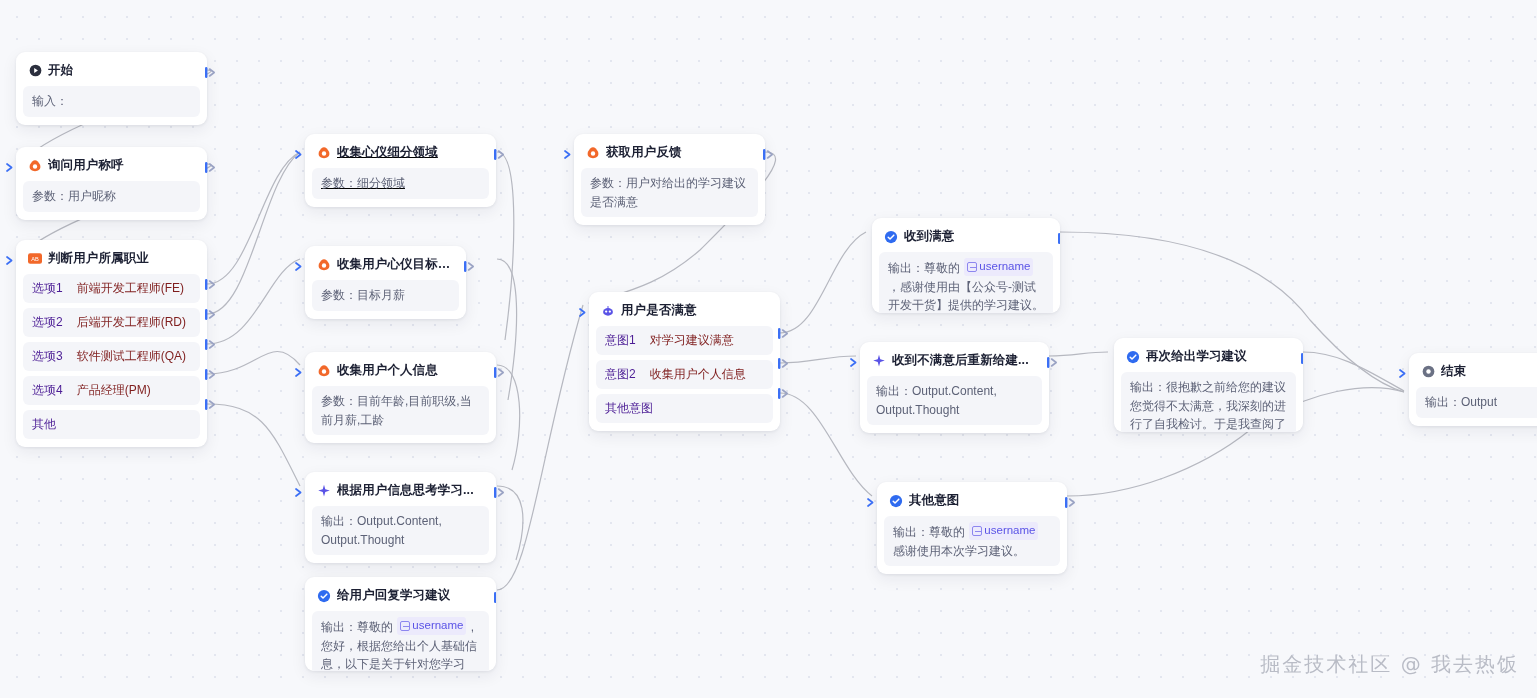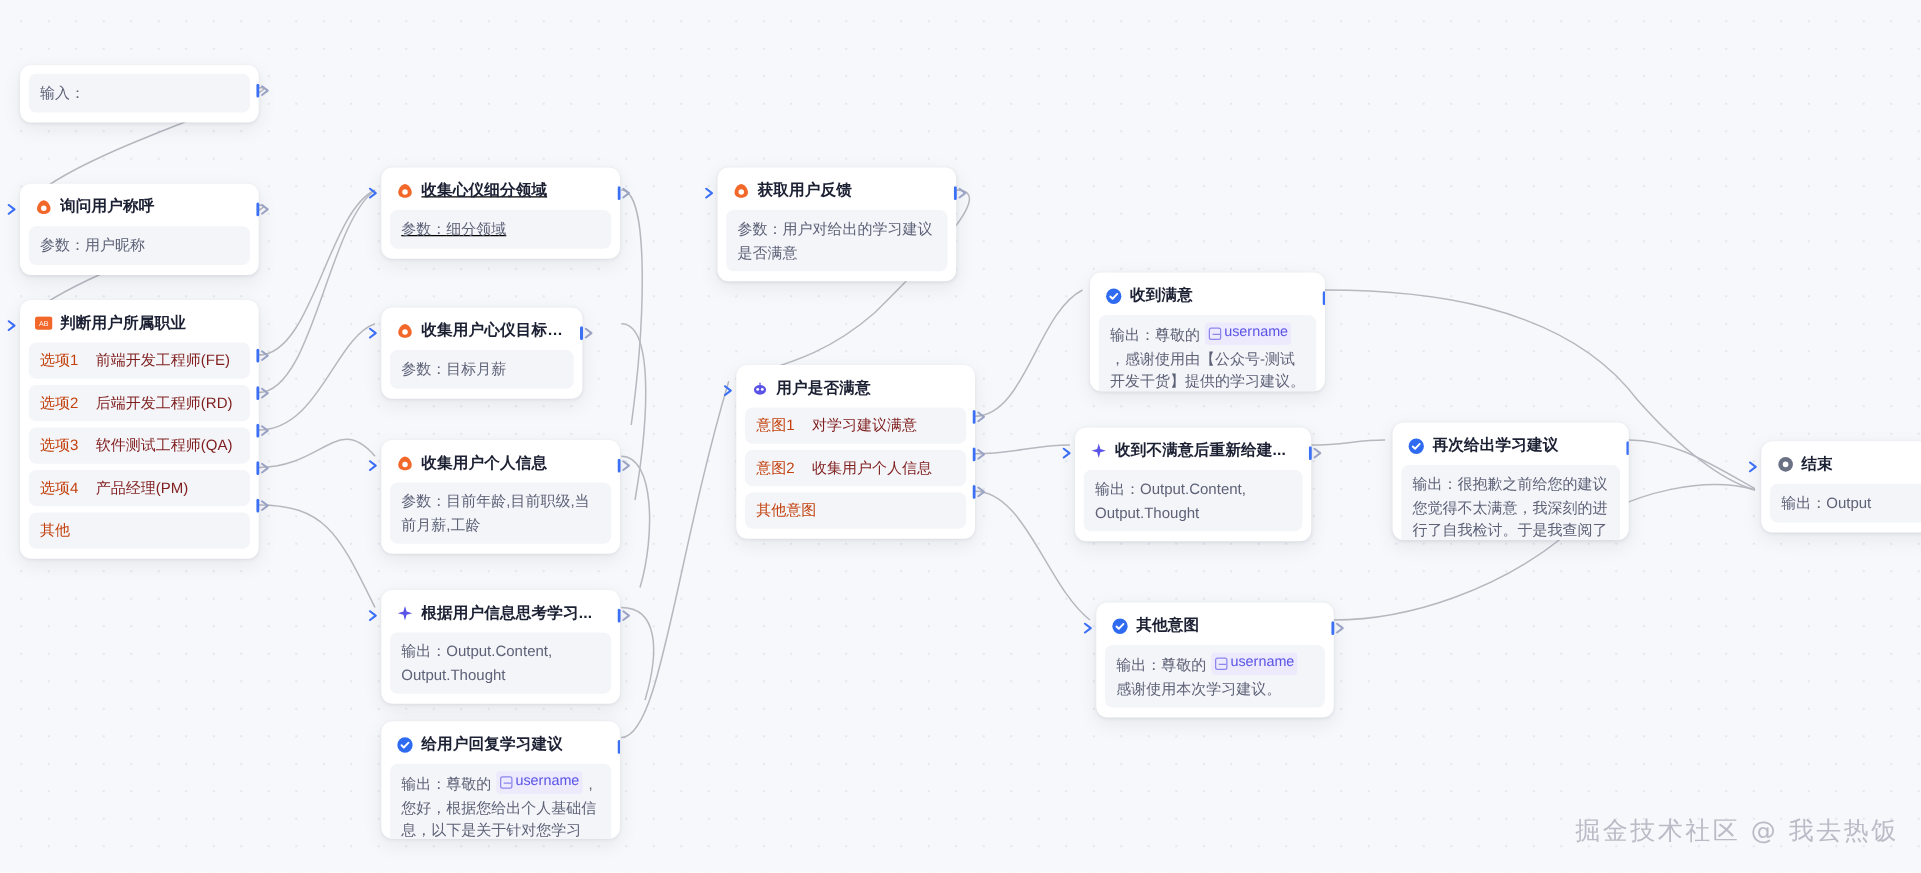--- a/index.html
+++ b/index.html
@@ -86,21 +86,21 @@
     border-radius: 6px;
     padding: 6px 9px;
     font-size: 12px;
     color: #5d6277;
     margin-bottom: 5px;
     display: flex;
     gap: 14px;
     white-space: nowrap;
   }
   .row:last-child { margin-bottom: 0; }
-  .row .rk { color: #c2410c; }
+  .row .rk { color: #4c1d95; }
   .row .rv { color: #7f1d1d; }
 
   .var-chip {
     display: inline-flex;
     align-items: center;
     gap: 2px;
     background: #eceafc;
     color: #5a53e6;
     border-radius: 3px;
     padding: 0 3px;
@@ -184,20 +184,29 @@
 
       <path d="M1049,356 C1075,356 1085,352 1108,352"></path>
 
       <path d="M1303,352 C1340,352 1370,372 1404,391"></path>
 
       <path d="M1067,496 C1130,496 1200,470 1250,430 C1310,388 1370,382 1404,392"></path>
     </g>
   </svg>
 
   <div class="node" style="left:16px; top:52px; width:191px;">
+    <div class="node-header">
+      <span class="node-icon">
+        <svg width="13" height="13" viewBox="0 0 14 14">
+            <circle cx="7" cy="7" r="6.3" fill="#2b2f3e"></circle>
+            <path d="M5.6 4.3 L9.6 7 L5.6 9.7 Z" fill="#ffffff"></path>
+          </svg>
+      </span>
+      <span class="node-title">开始</span>
+    </div>
     <div class="node-body">
       <span>输入：</span><span></span>
     </div>
     <div class="port port-out" style="top:14px;">
       <svg width="11" height="13" viewBox="0 0 11 13">
           <rect x="0" y="1" width="2.4" height="11" rx="1.2" fill="#3b6ff5"></rect>
           <path d="M4.6 3 L9.2 6.5 L4.6 10" fill="none" stroke="#9aa3c4" stroke-width="1.6" stroke-linecap="round" stroke-linejoin="round"></path>
         </svg>
     </div>
   </div>

